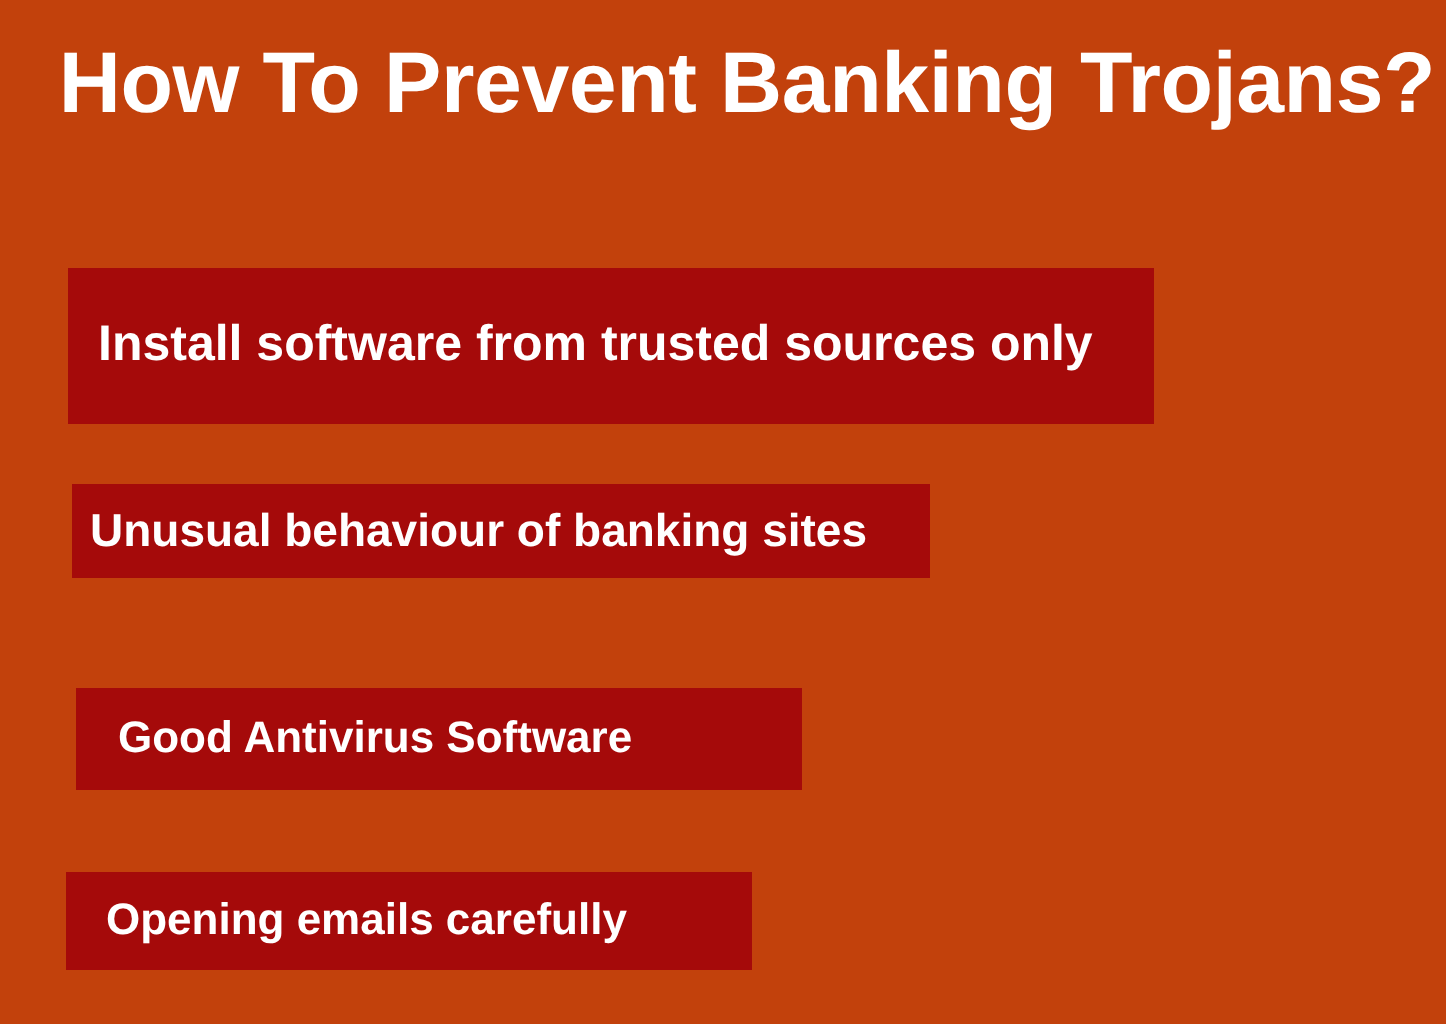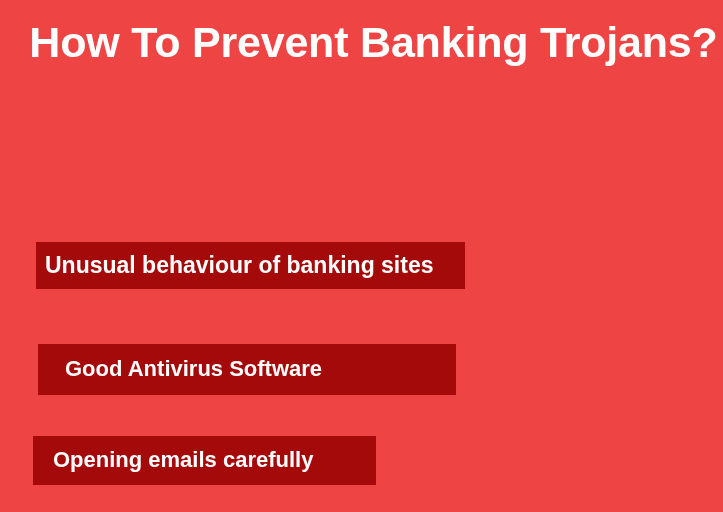--- a/index.html
+++ b/index.html
@@ -10,21 +10,21 @@
   body {
     width: 723px;
     height: 512px;
     overflow: hidden;
     font-family: "Liberation Sans", sans-serif;
   }
   #slide {
     position: relative;
     width: 723px;
     height: 512px;
-    background: #ef4444;
+    background: #c2410c;
     overflow: hidden;
   }
   #title {
     position: absolute;
     left: 0;
     top: 14px;
     width: 723px;
     text-align: center;
     color: #ffffff;
     font-family: "Liberation Sans", sans-serif;
@@ -65,42 +65,45 @@
     top: 242px;
     width: 429px;
     height: 47px;
     padding-left: 9px;
   }
   #bar-2 .bar-label { font-size: 23px; }
   
   #bar-3 {
     left: 38px;
     top: 344px;
-    width: 418px;
+    width: 363px;
     height: 51px;
-    padding-left: 27px;
+    padding-left: 21px;
   }
   #bar-3 .bar-label { font-size: 22px; }
   
   #bar-4 {
     left: 33px;
     top: 436px;
     width: 343px;
     height: 49px;
     padding-left: 20px;
   }
   #bar-4 .bar-label { font-size: 22px; }
 </style>
 </head>
 <body>
 
 <div id="slide">
 
   <div id="title">How To Prevent Banking Trojans?</div>
 
+  <div class="bar" id="bar-1">
+    <span class="bar-label">Install software from trusted sources only</span>
+  </div>
 
   <div class="bar" id="bar-2">
     <span class="bar-label">Unusual behaviour of banking sites</span>
   </div>
 
   <div class="bar" id="bar-3">
     <span class="bar-label">Good Antivirus Software</span>
   </div>
 
   <div class="bar" id="bar-4">

